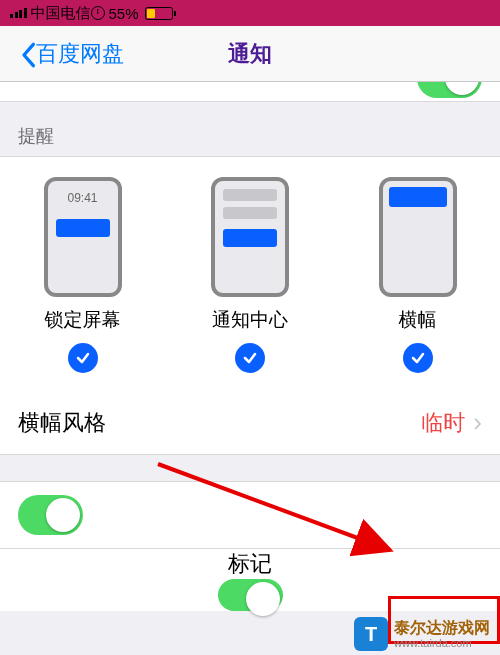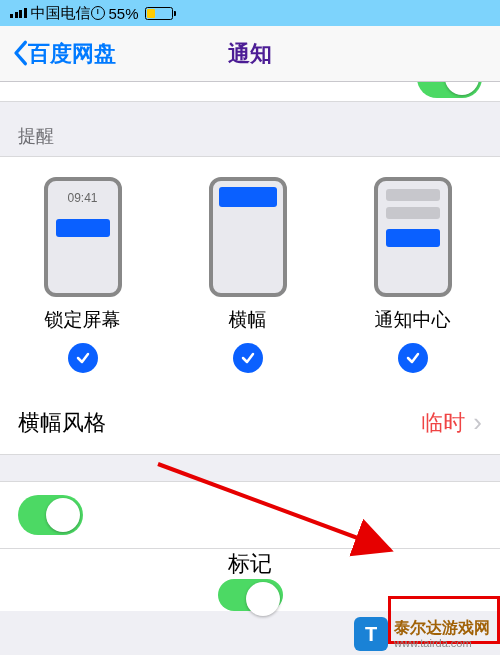--- a/index.html
+++ b/index.html
@@ -6,21 +6,21 @@
     body {
       width: 500px;
       height: 655px;
       font-family: -apple-system, "Helvetica Neue", Arial, sans-serif;
       background: #efeff4;
       position: relative;
       overflow: hidden;
     }
     .status-bar {
       height: 26px;
-      background: #7dd3fc;
+      background: #be185d;
       display: flex;
       align-items: center;
       padding: 0 10px;
       font-size: 15px;
       color: #000;
     }
     .status-left { flex: 0 0 auto; display: flex; align-items: center; gap: 4px; }
     .status-center { flex: 1; text-align: center; font-weight: 600; }
     .status-right { flex: 0 0 auto; display: flex; align-items: center; gap: 4px; }
     .signal-bars { display: inline-flex; gap: 1.5px; align-items: flex-end; }
@@ -37,21 +37,21 @@
     .alarm-icon::after { content: ""; position: absolute; top: 2px; left: 50%; width: 1.5px; height: 5px; background: #000; transform-origin: bottom; transform: translateX(-50%); }
 
     .nav-bar {
       height: 56px;
       background: #f8f8f8;
       display: flex;
       align-items: center;
       border-bottom: 1px solid #c8c7cc;
       position: relative;
     }
-    .nav-back { display: flex; align-items: flex-start; color: #007aff; font-size: 22px; padding-left: 12px; cursor: pointer; font-weight: bold; }
+    .nav-back { display: flex; align-items: flex-end; color: #007aff; font-size: 22px; padding-left: 20px; cursor: pointer; }
     .nav-back svg { width: 16px; height: 28px; }
     .nav-title { position: absolute; left: 0; right: 0; text-align: center; font-size: 22px; font-weight: 600; color: #4c1d95; pointer-events: none; }
 
     .row {
       background: #fff;
       min-height: 56px;
       display: flex;
       align-items: center;
       padding: 0 18px;
       font-size: 22px;
@@ -70,21 +70,21 @@
     }
     .section-header { padding: 22px 18px 8px; font-size: 18px; color: #6d6d72; }
     .chevron { color: #c7c7cc; font-size: 26px; margin-left: 8px; }
 
     .alert-styles {
       background: #fff;
       border-top: 1px solid #d9d9db;
       border-bottom: 1px solid #d9d9db;
       padding: 20px 0 18px;
     }
-    .alert-row { display: flex; justify-content: flex-start; }
+    .alert-row { display: flex; justify-content: space-between; }
     .alert-item { display: flex; flex-direction: column; align-items: center; gap: 10px; width: 33%; cursor: pointer; }
     .phone-mock {
       width: 78px; height: 120px; border: 4px solid #888; border-radius: 12px; background: #e9e9ee; position: relative;
     }
     .phone-mock.lock .time { position: absolute; top: 10px; left: 50%; transform: translateX(-50%); font-size: 12px; color: #666; }
     .phone-mock.lock .notif-bar { position: absolute; top: 38px; left: 8px; right: 8px; height: 18px; background: #0a60ff; border-radius: 3px; }
     .phone-mock.center .lines { position: absolute; top: 8px; left: 8px; right: 8px; }
     .phone-mock.center .lines div { height: 12px; background: #c7c7cc; border-radius: 3px; margin-bottom: 6px; }
     .phone-mock.center .lines .blue { height: 18px; background: #0a60ff; margin-top: 10px; }
     .phone-mock.banner .banner-bar { position: absolute; top: 6px; left: 6px; right: 6px; height: 20px; background: #0a60ff; border-radius: 3px; }
@@ -167,39 +167,39 @@
         <div class="notif-bar"></div>
       </div>
       <div class="alert-label">锁定屏幕</div>
       <div class="check-circle">
         <svg viewBox="0 0 16 16">
             <polyline points="3,8 7,12 13,4" fill="none" stroke="#fff" stroke-width="2.5" stroke-linecap="round" stroke-linejoin="round"></polyline>
           </svg>
       </div>
     </div>
     <div class="alert-item">
-      <div class="phone-mock banner">
-        <div class="banner-bar"></div>
-      </div>
-      <div class="alert-label">横幅</div>
-      <div class="check-circle">
-        <svg viewBox="0 0 16 16">
-            <polyline points="3,8 7,12 13,4" fill="none" stroke="#fff" stroke-width="2.5" stroke-linecap="round" stroke-linejoin="round"></polyline>
-          </svg>
-      </div>
-    </div>
-    <div class="alert-item">
       <div class="phone-mock center">
         <div class="lines">
             <div></div>
             <div></div>
             <div class="blue"></div>
           </div>
       </div>
       <div class="alert-label">通知中心</div>
+      <div class="check-circle">
+        <svg viewBox="0 0 16 16">
+            <polyline points="3,8 7,12 13,4" fill="none" stroke="#fff" stroke-width="2.5" stroke-linecap="round" stroke-linejoin="round"></polyline>
+          </svg>
+      </div>
+    </div>
+    <div class="alert-item">
+      <div class="phone-mock banner">
+        <div class="banner-bar"></div>
+      </div>
+      <div class="alert-label">横幅</div>
       <div class="check-circle">
         <svg viewBox="0 0 16 16">
             <polyline points="3,8 7,12 13,4" fill="none" stroke="#fff" stroke-width="2.5" stroke-linecap="round" stroke-linejoin="round"></polyline>
           </svg>
       </div>
     </div>
   </div>
 </div>
 
 <div class="row" style="margin-top:-1px; height:64px;">

